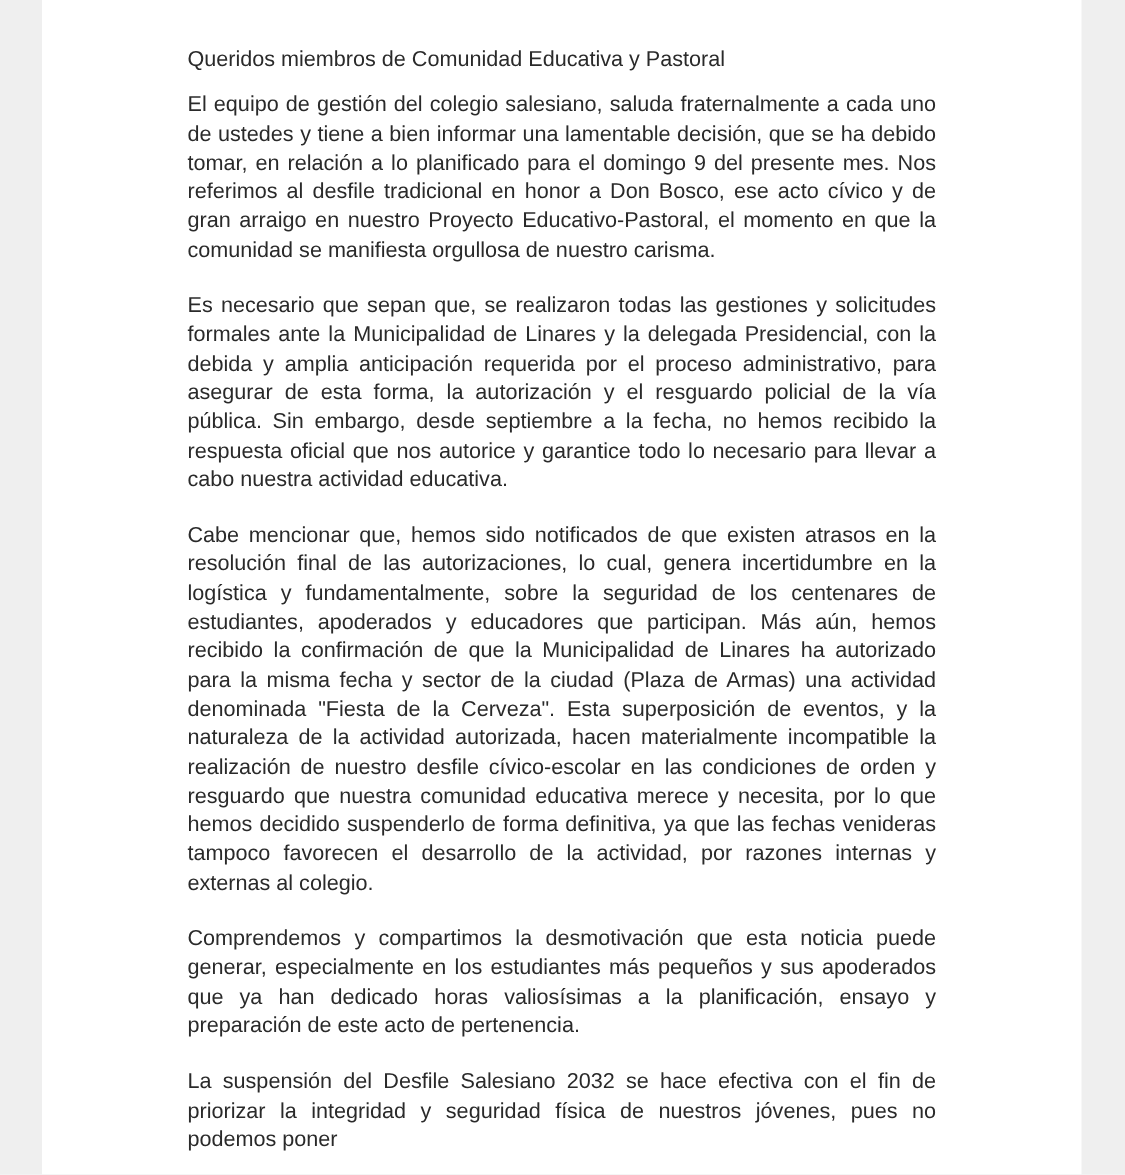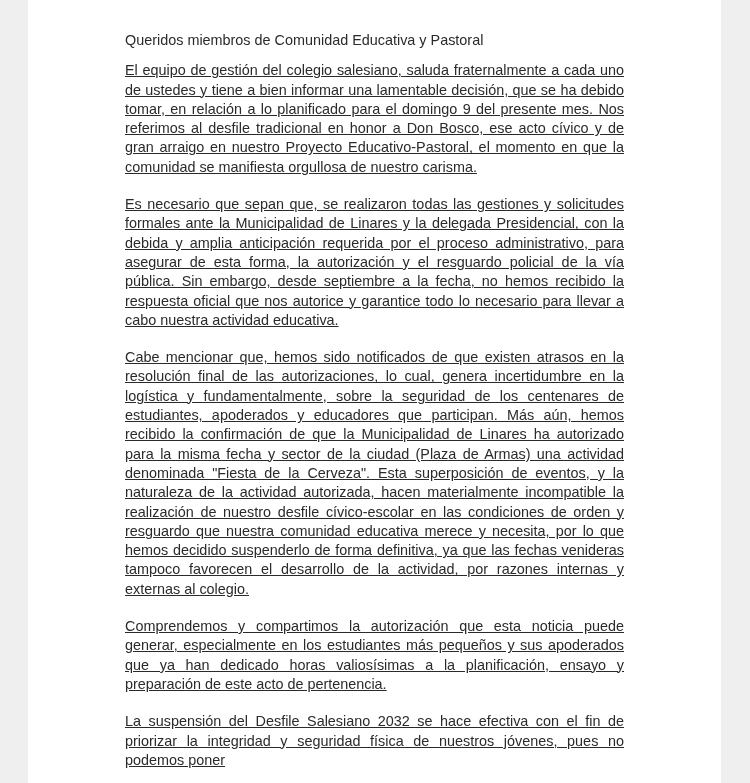--- a/index.html
+++ b/index.html
@@ -35,30 +35,29 @@
       color: #2a2a2a;
     }
     .salutation {
       margin: 0 0 11px 0;
       text-align: left;
     }
     .para {
       margin: 0 0 18px 0;
       text-align: justify;
       text-align-last: left;
-      text-decoration: underline;
     }
   </style>
 </head>
 <body>
 
 <div class="viewer">
   <div class="page">
     <div class="content">
       <p class="salutation">Queridos miembros de Comunidad Educativa y Pastoral</p>
       <p class="para">El equipo de gestión del colegio salesiano, saluda fraternalmente a cada uno de ustedes y tiene a bien informar una lamentable decisión, que se ha debido tomar, en relación a lo planificado para el domingo 9 del presente mes. Nos referimos al desfile tradicional en honor a Don Bosco, ese acto cívico y de gran arraigo en nuestro Proyecto Educativo-Pastoral, el momento en que la comunidad se manifiesta orgullosa de nuestro carisma.</p>
       <p class="para">Es necesario que sepan que, se realizaron todas las gestiones y solicitudes formales ante la Municipalidad de Linares y la delegada Presidencial, con la debida y amplia anticipación requerida por el proceso administrativo, para asegurar de esta forma, la autorización y el resguardo policial de la vía pública. Sin embargo, desde septiembre a la fecha, no hemos recibido la respuesta oficial que nos autorice y garantice todo lo necesario para llevar a cabo nuestra actividad educativa.</p>
       <p class="para">Cabe mencionar que, hemos sido notificados de que existen atrasos en la resolución final de las autorizaciones, lo cual, genera incertidumbre en la logística y fundamentalmente, sobre la seguridad de los centenares de estudiantes, apoderados y educadores que participan. Más aún, hemos recibido la confirmación de que la Municipalidad de Linares ha autorizado para la misma fecha y sector de la ciudad (Plaza de Armas) una actividad denominada "Fiesta de la Cerveza". Esta superposición de eventos, y la naturaleza de la actividad autorizada, hacen materialmente incompatible la realización de nuestro desfile cívico-escolar en las condiciones de orden y resguardo que nuestra comunidad educativa merece y necesita, por lo que hemos decidido suspenderlo de forma definitiva, ya que las fechas venideras tampoco favorecen el desarrollo de la actividad, por razones internas y externas al colegio.</p>
-      <p class="para">Comprendemos y compartimos la autorización que esta noticia puede generar, especialmente en los estudiantes más pequeños y sus apoderados que ya han dedicado horas valiosísimas a la planificación, ensayo y preparación de este acto de pertenencia.</p>
+      <p class="para">Comprendemos y compartimos la desmotivación que esta noticia puede generar, especialmente en los estudiantes más pequeños y sus apoderados que ya han dedicado horas valiosísimas a la planificación, ensayo y preparación de este acto de pertenencia.</p>
       <p class="para">La suspensión del Desfile Salesiano 2032 se hace efectiva con el fin de priorizar la integridad y seguridad física de nuestros jóvenes, pues no podemos poner</p>
     </div>
   </div>
 </div>
 
 </body></html>

